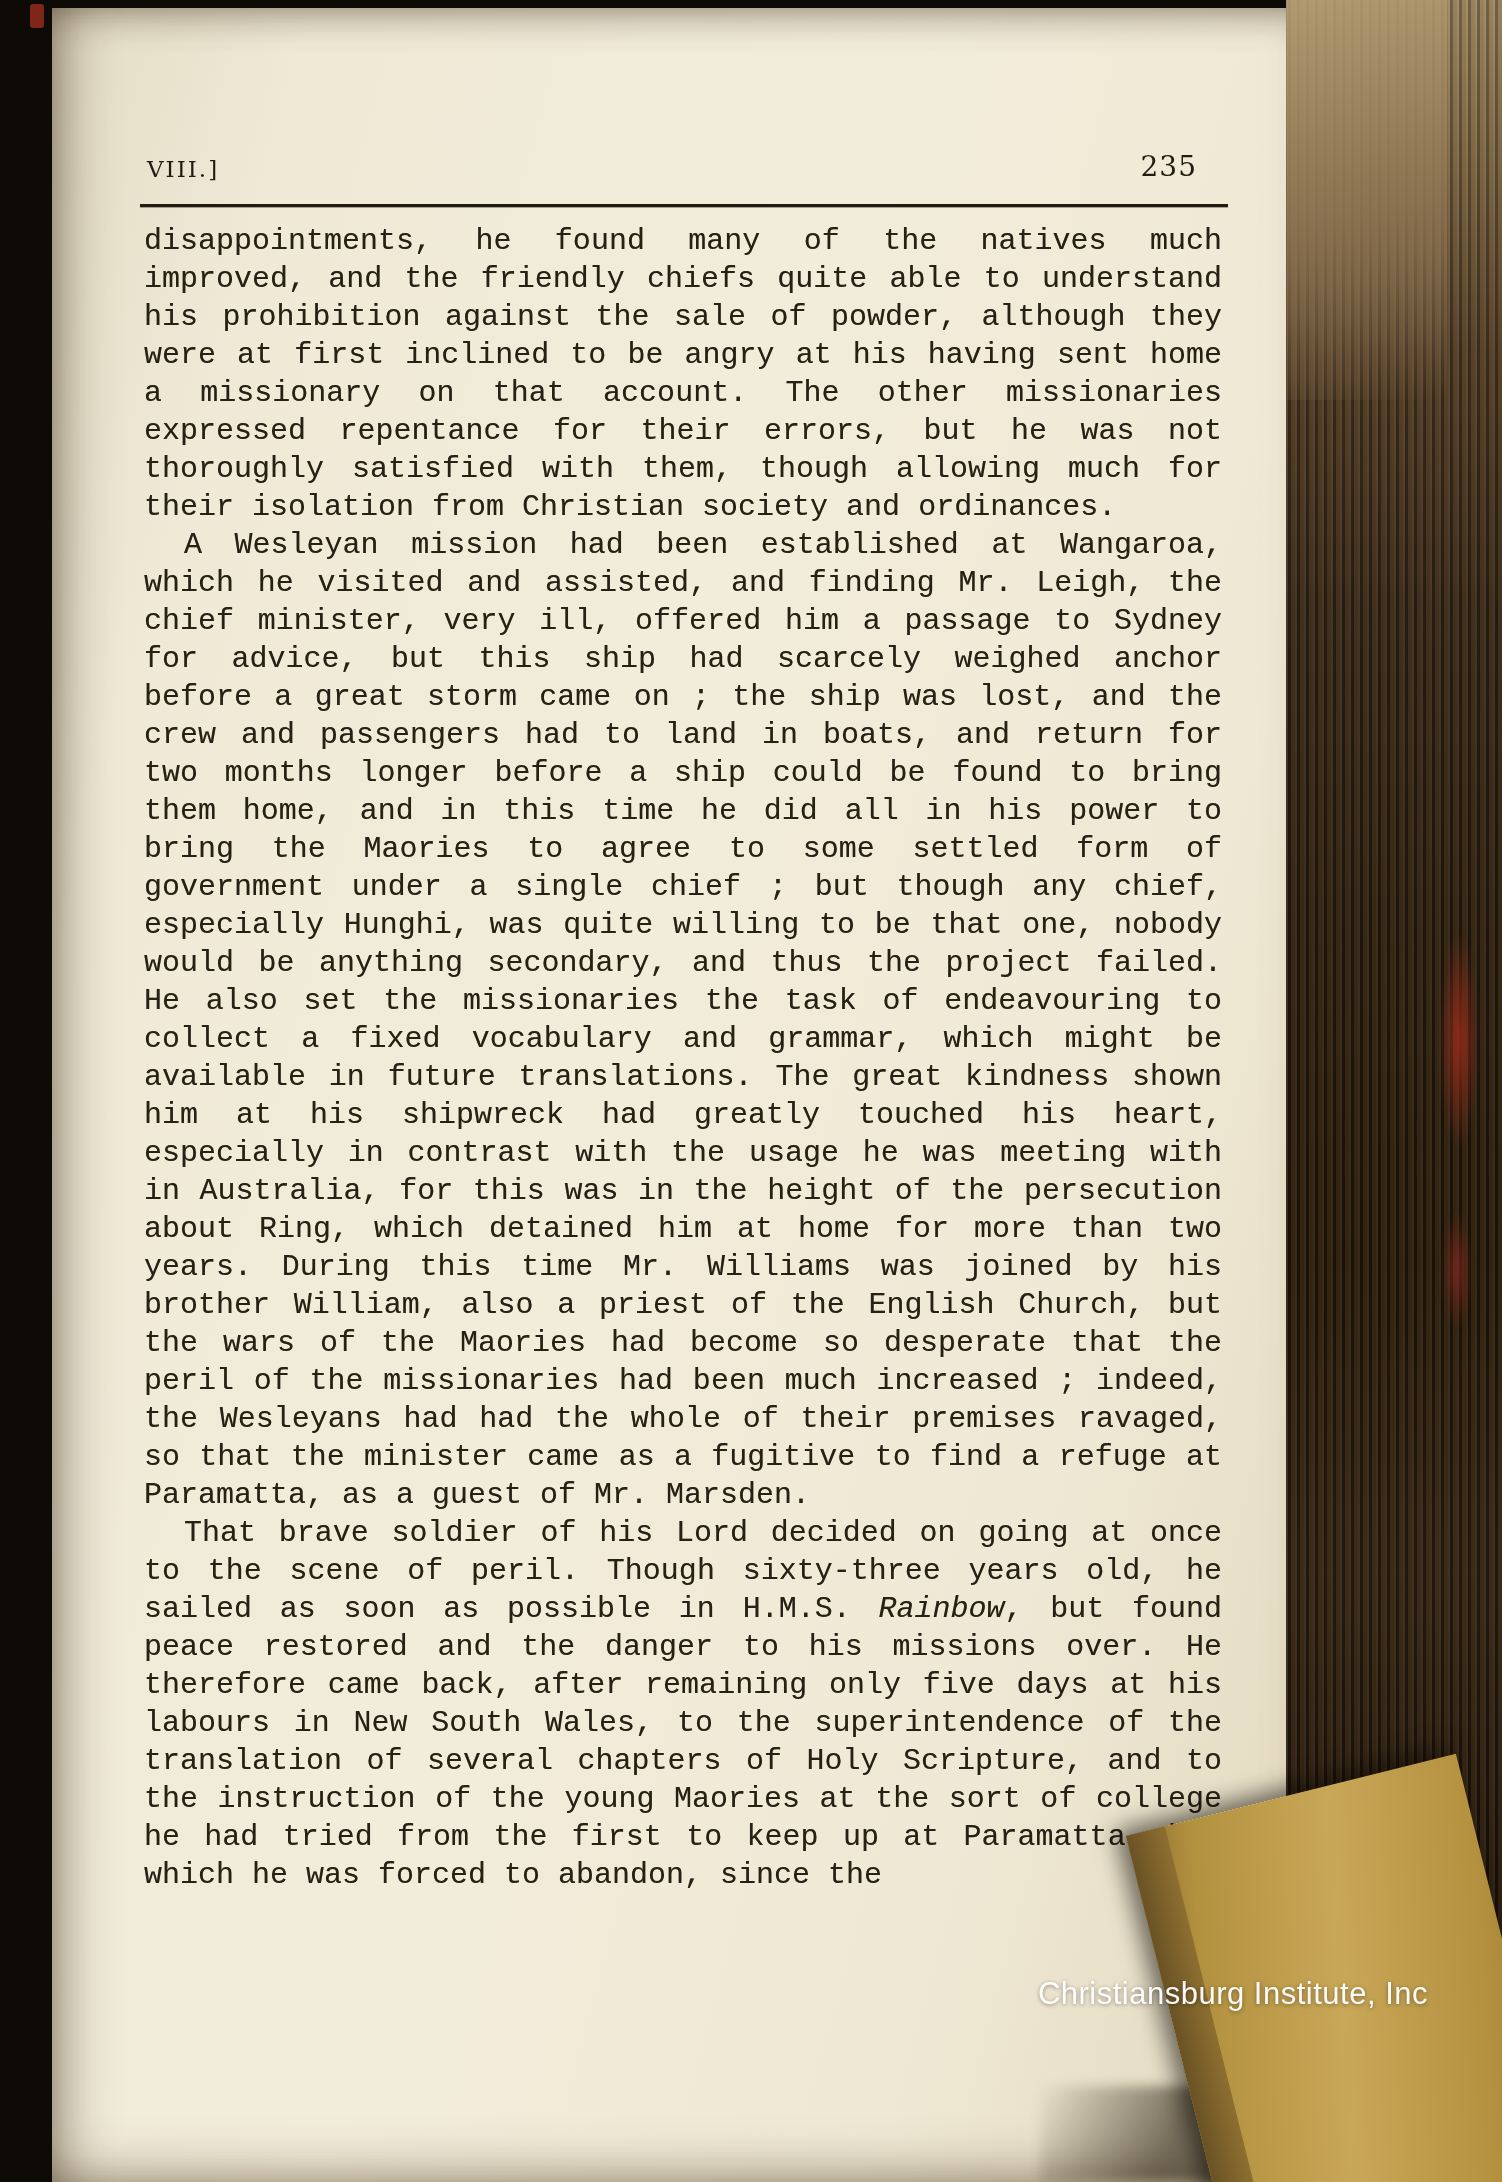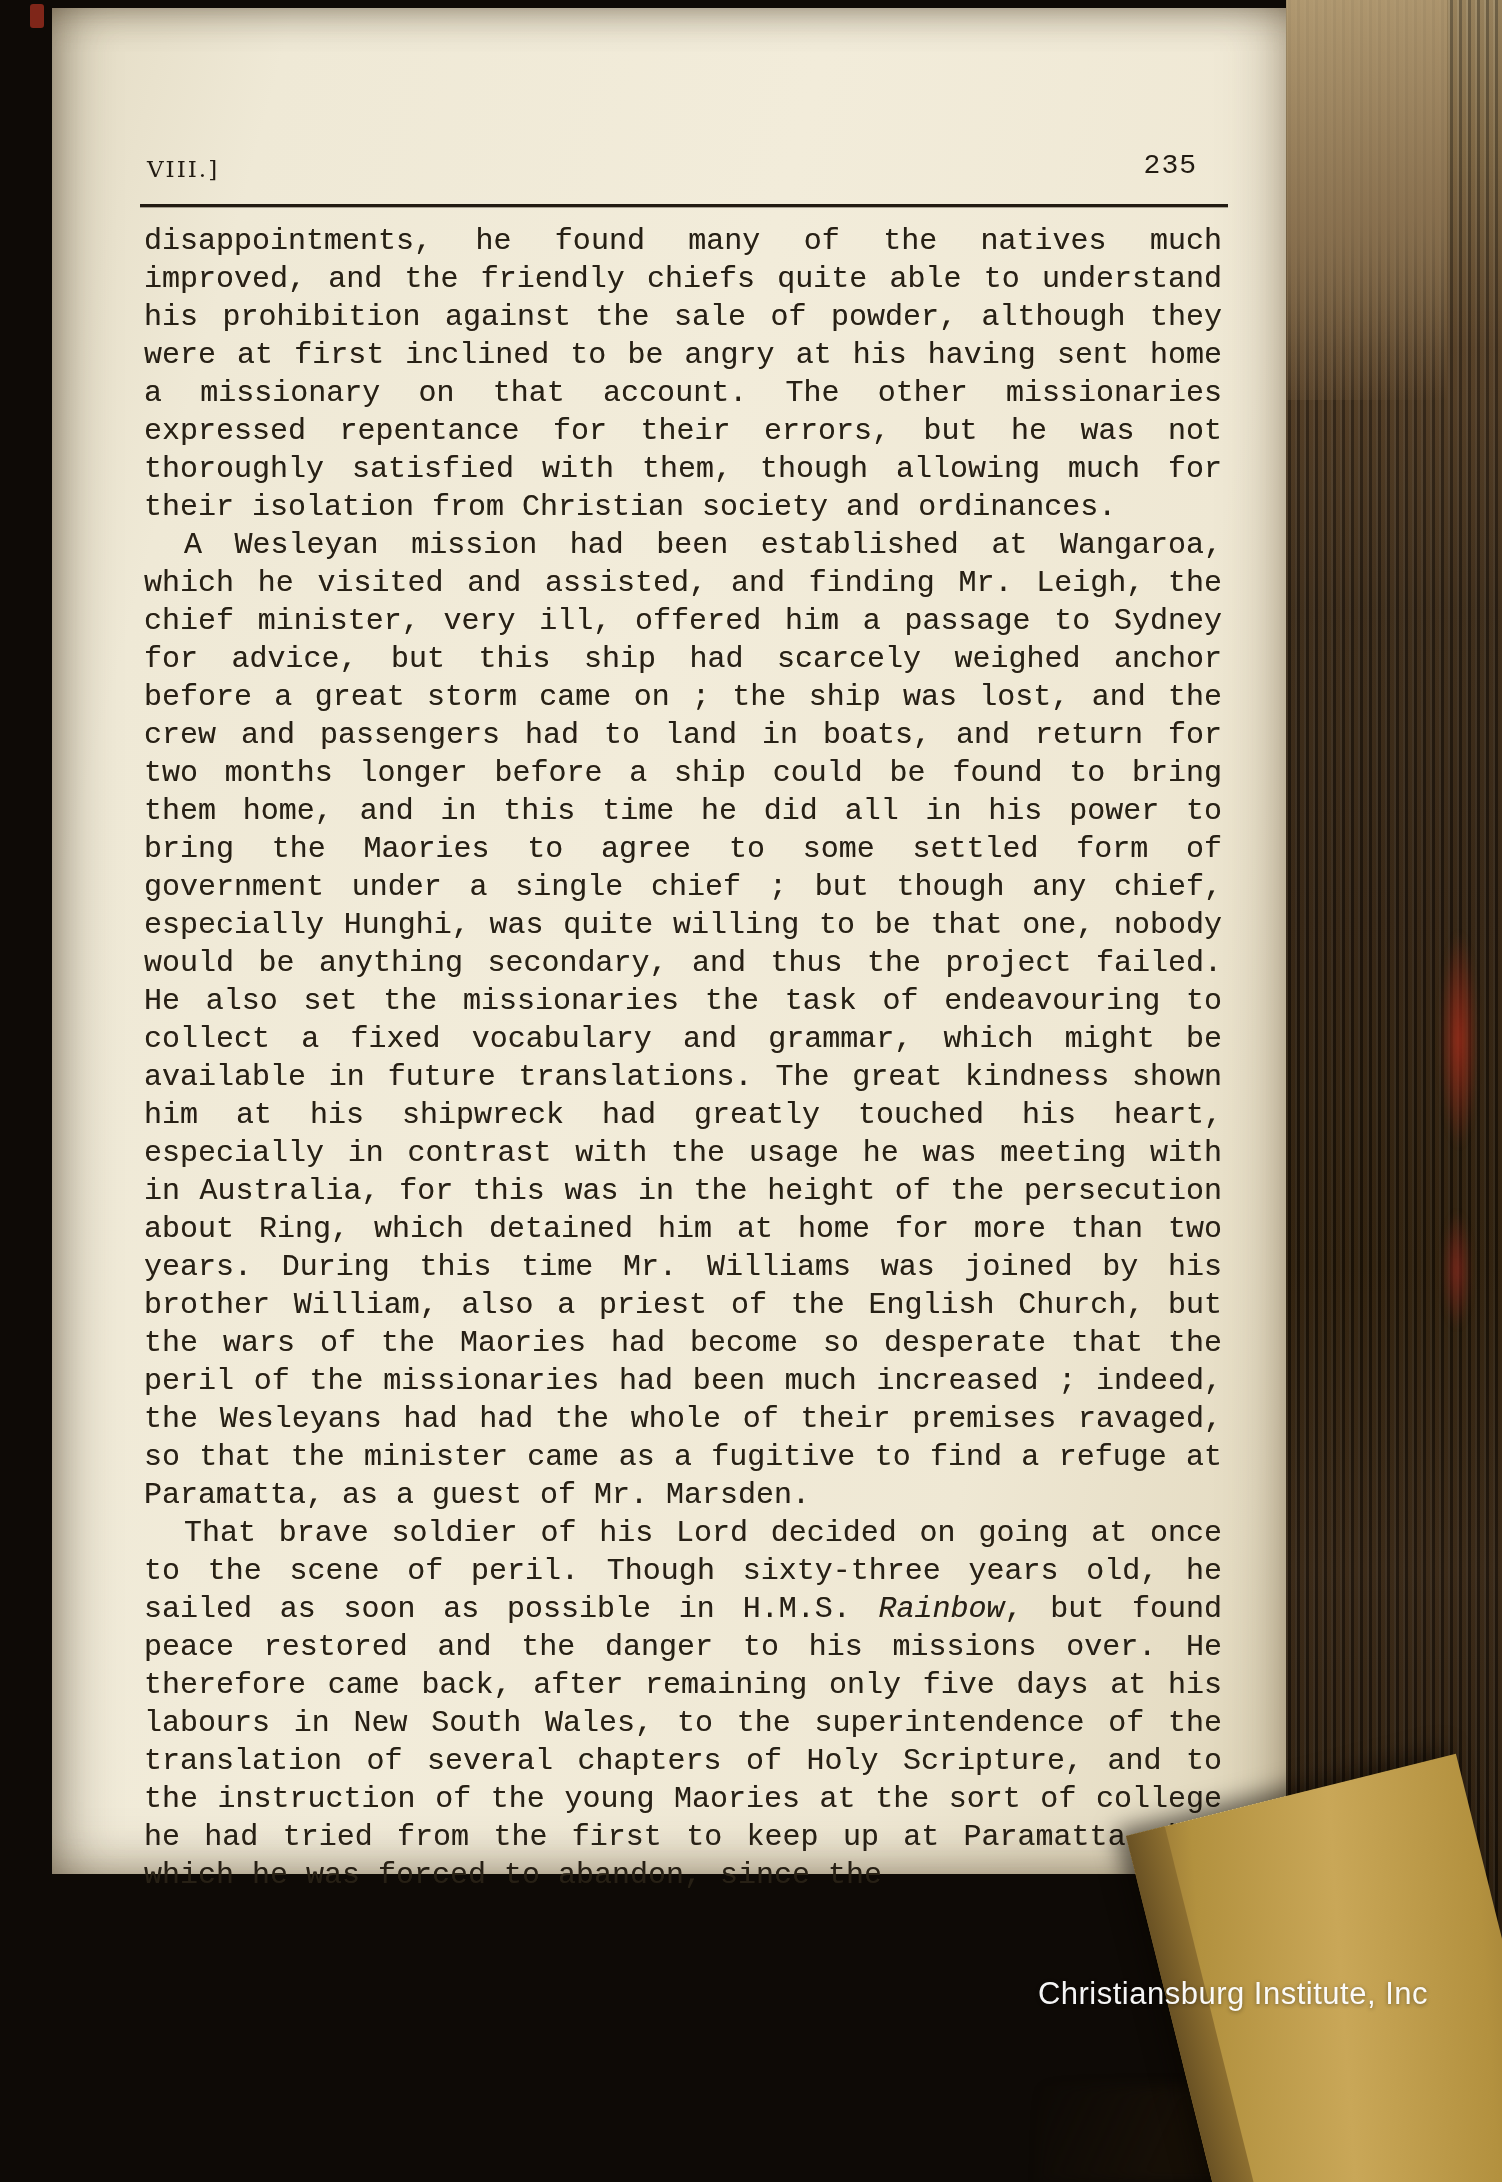--- a/index.html
+++ b/index.html
@@ -3,36 +3,37 @@
 <meta charset="utf-8">
 <style>
   html,body{margin:0;padding:0;background:#0b0804;}
   .photo{
     position:relative;width:1502px;height:2182px;overflow:hidden;
     background:#0e0a06;
     font-family:"DejaVu Serif", serif;
   }
   
   .page{
-    position:absolute;left:52px;top:8px;width:1240px;height:1866px;
+    position:absolute;left:52px;top:8px;width:1240px;height:2174px;
     background:linear-gradient(105deg,#e3dbc4 0%,#efe9d6 14%,#f2ecda 45%,#efe8d4 75%,#e5dcc3 92%,#d9cfb2 100%);
     box-shadow:inset 30px 0 55px -24px rgba(55,40,20,.55),
                inset -34px 0 60px -28px rgba(90,70,40,.55),
                inset 0 -40px 60px -40px rgba(80,60,30,.35),
                inset 0 26px 40px -30px rgba(60,45,25,.45);
+    padding-left:44px;
   }
   .speck{position:absolute;left:30px;top:4px;width:14px;height:24px;background:#9c2d1e;opacity:.8;border-radius:3px;}
   
   .header{position:absolute;left:95px;top:138px;width:1078px;height:44px;color:#221b12;}
   .chapter{position:absolute;left:0;top:10px;font-size:23px;letter-spacing:2px;}
   .running-title{
     position:absolute;left:0;right:0;top:0;text-align:center;
     font-style:italic;font-size:31px;letter-spacing:4px;word-spacing:10px;color:#241c12;
   }
-  .pageno{position:absolute;right:28px;top:4px;font-size:28px;letter-spacing:1px;font-family:Liberation Mono, monospace;}
+  .pageno{position:absolute;right:28px;top:4px;font-size:28px;letter-spacing:1px;}
   .rule{position:absolute;left:88px;top:196px;width:1088px;height:3px;background:#221b12;box-shadow:0 1px 0 rgba(34,27,18,.35);}
   
   .text{
     position:absolute;left:92px;top:214px;width:1078px;
     font-size:30px;line-height:38px;text-align:justify;
     color:#272015;text-shadow:0 0 .5px rgba(39,32,21,.4);font-family:Liberation Mono, monospace;
   }
   .text p{margin:0;}
   .text p.indent{text-indent:40px;}
   .ital{font-style:italic;}

